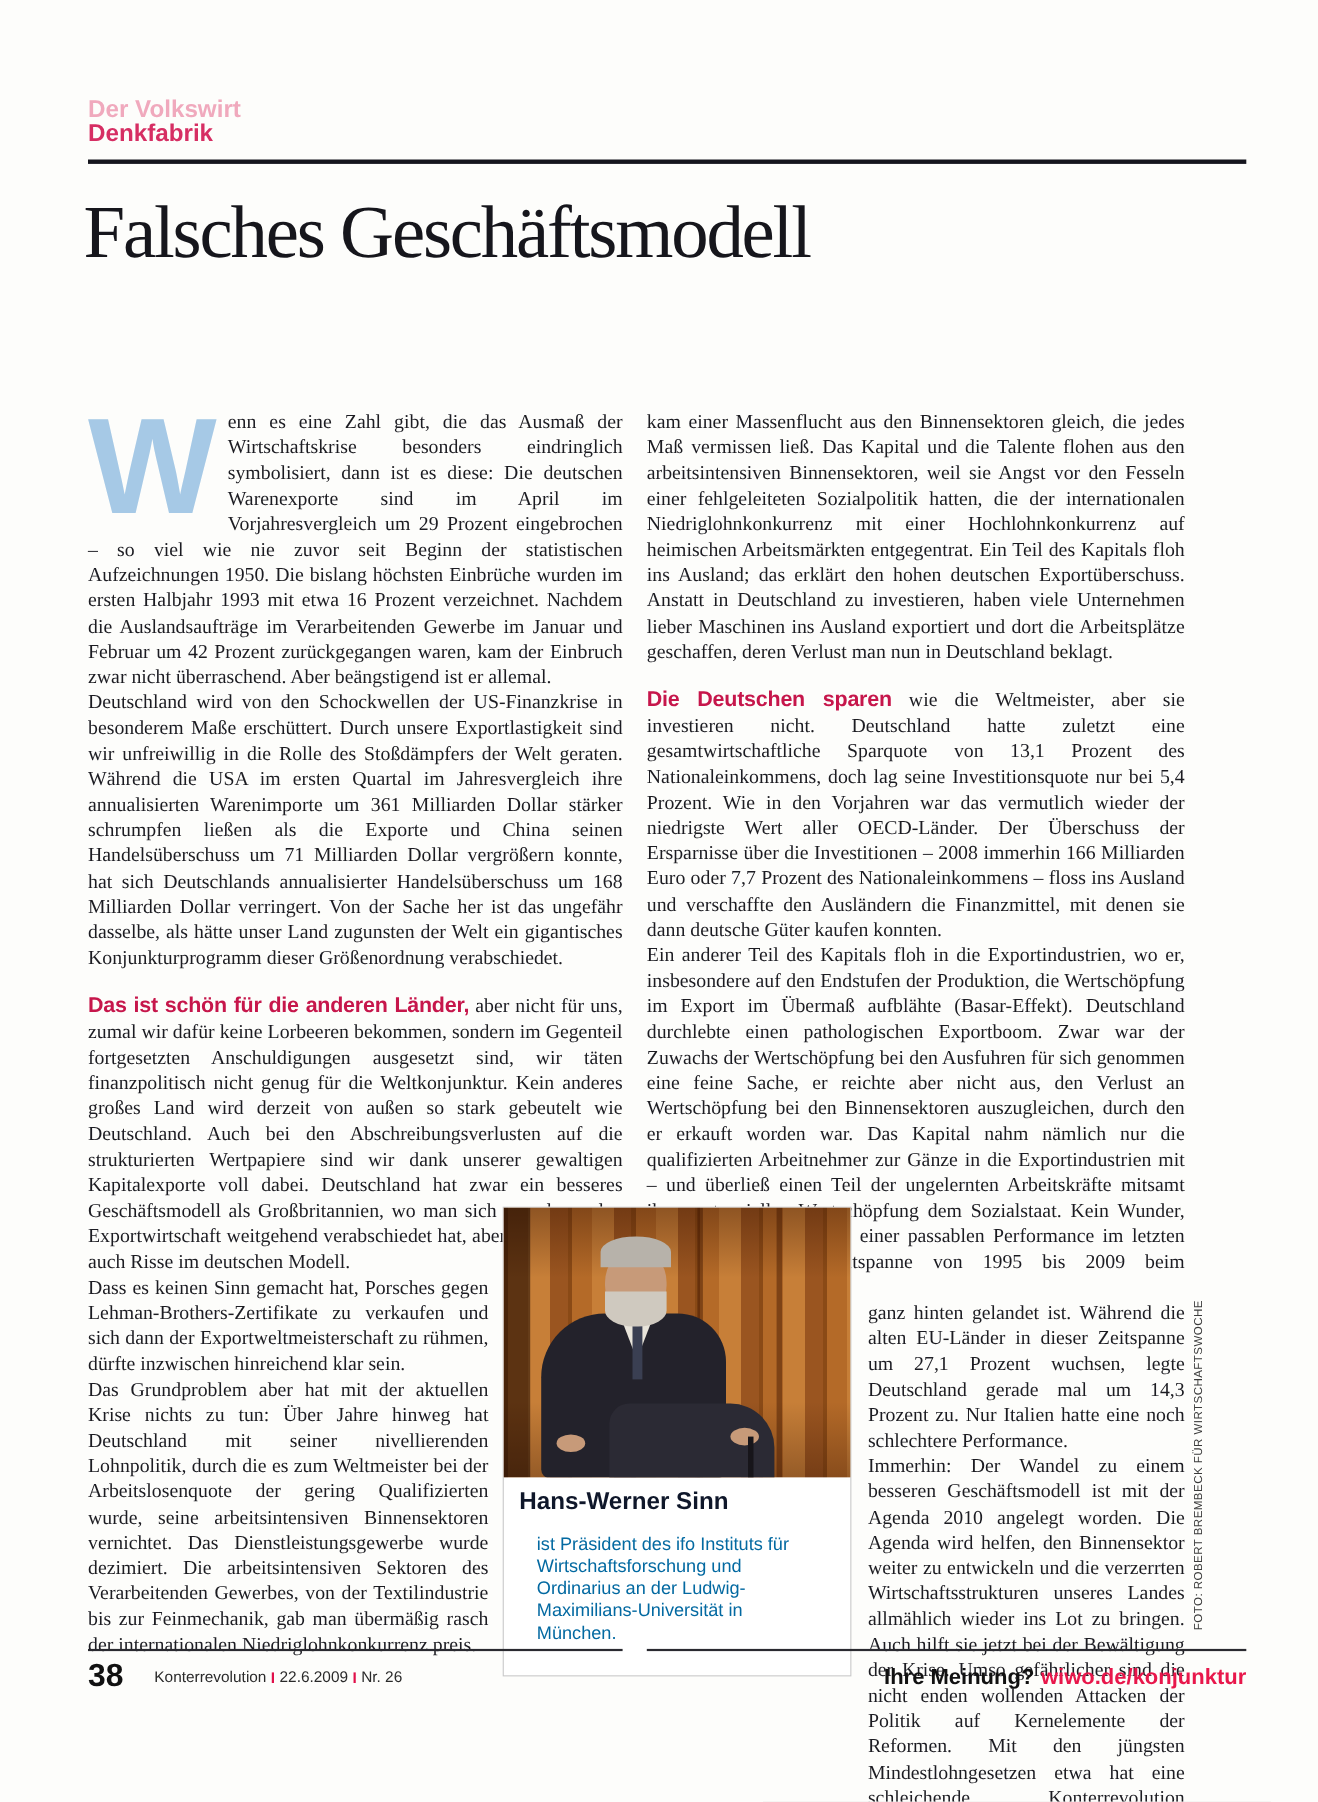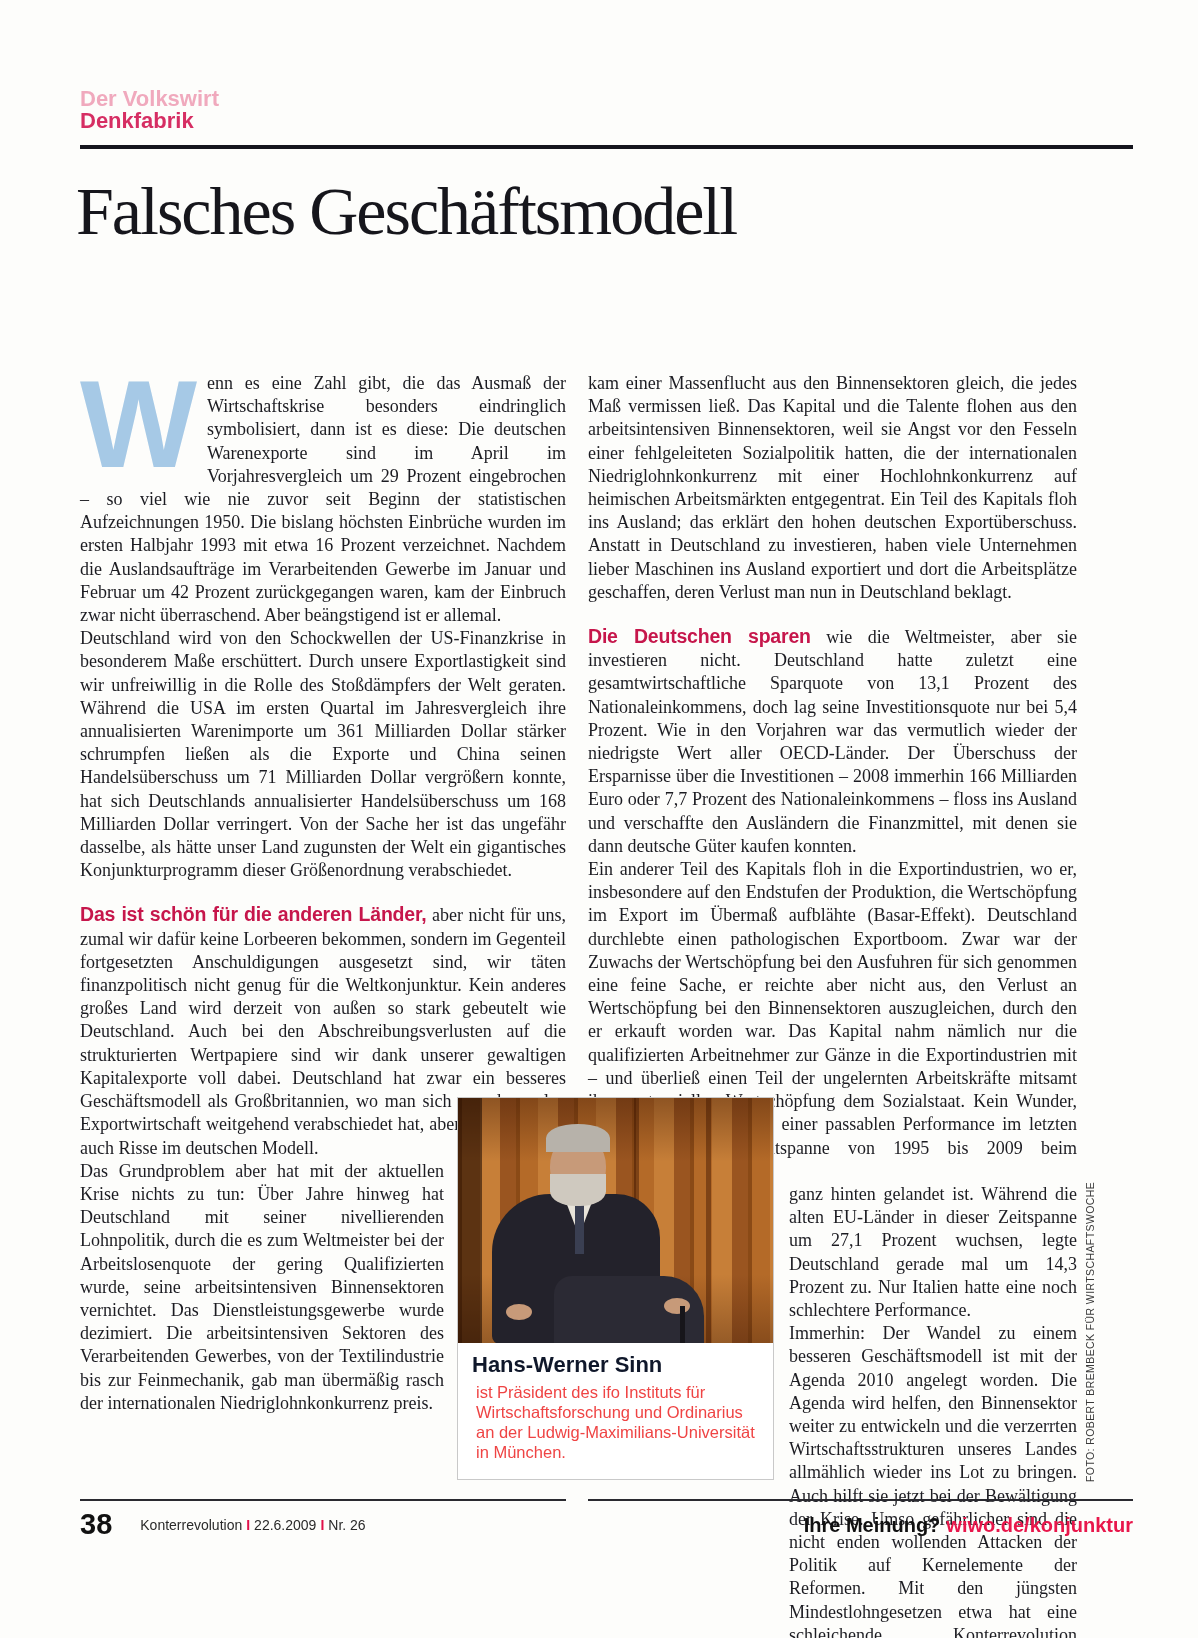--- a/index.html
+++ b/index.html
@@ -61,21 +61,21 @@
   .fig-tie   { position:absolute; left:117px; top:104px; width:9px; height:52px;
     background:#3a3f52; }
   .fig-hand-l{ position:absolute; left:48px;  top:206px; width:26px; height:16px;
     background:#c79a79; border-radius:50%; }
   .fig-hand-r{ position:absolute; left:206px; top:200px; width:26px; height:16px;
     background:#c79a79; border-radius:50%; }
   .fig-cane  { position:absolute; left:222px; top:208px; width:5px; height:40px;
     background:#17151a; }
   .photo-caption { padding:9px 14px 12px; font-family:"Liberation Sans", sans-serif; }
   .caption-name { margin:0 0 2px; color:#0f172a; font-weight:bold; font-size:22px; }
-  .caption-text { margin:4px; font-size:16.5px; line-height:1.22; color:#ef4444; }
+  .caption-text { margin:16px; font-size:16.5px; line-height:1.22; color:#0369a1; }
   
   .credit { position:absolute; left:1084px; top:1150px; height:332px;
     writing-mode:vertical-rl; transform:rotate(180deg);
     font-family:"Liberation Sans", sans-serif; font-size:10.5px; letter-spacing:0.4px;
     color:#3a3a3a; white-space:nowrap; }
   
   .rule { position:absolute; top:1499px; height:2px; background:#2a2a30; }
   .rule-left  { left:80px;  width:486px; }
   .rule-right { left:588px; width:545px; }
   .footer-left { position:absolute; left:80px; top:1508px;
@@ -100,20 +100,21 @@
   </div>
   <div class="toprule"></div>
   <h1 class="headline">Falsches Geschäftsmodell</h1>
 
   <div class="col col-left">
     <p><span class="dropcap">W</span><span>enn es eine Zahl gibt, die das Ausmaß der Wirtschaftskrise besonders eindringlich symbolisiert, dann ist es diese: Die deutschen Warenexporte sind im April im Vorjahresvergleich um 29 Prozent eingebrochen – so viel wie nie zuvor seit Beginn der statistischen Aufzeichnungen 1950. Die bislang höchsten Einbrüche wurden im ersten Halbjahr 1993 mit etwa 16 Prozent verzeichnet. Nachdem die Auslandsaufträge im Verarbeitenden Gewerbe im Januar und Februar um 42 Prozent zurückgegangen waren, kam der Einbruch zwar nicht überraschend. Aber beängstigend ist er allemal.</span></p>
     <p>Deutschland wird von den Schockwellen der US-Finanzkrise in besonderem Maße erschüttert. Durch unsere Exportlastigkeit sind wir unfreiwillig in die Rolle des Stoßdämpfers der Welt geraten. Während die USA im ersten Quartal im Jahresvergleich ihre annualisierten Warenimporte um 361 Milliarden Dollar stärker schrumpfen ließen als die Exporte und China seinen Handelsüberschuss um 71 Milliarden Dollar vergrößern konnte, hat sich Deutschlands annualisierter Handelsüberschuss um 168 Milliarden Dollar verringert. Von der Sache her ist das ungefähr dasselbe, als hätte unser Land zugunsten der Welt ein gigantisches Konjunkturprogramm dieser Größenordnung verabschiedet.</p>
     <div class="gap"></div>
     <p><span class="inline-head">Das ist schön für die anderen Länder,</span><span> aber nicht für uns, zumal wir dafür keine Lorbeeren bekommen, sondern im Gegenteil fortgesetzten Anschuldigungen ausgesetzt sind, wir täten finanzpolitisch nicht genug für die Weltkonjunktur. Kein anderes großes Land wird derzeit von außen so stark gebeutelt wie Deutschland. Auch bei den Abschreibungsverlusten auf die strukturierten Wertpapiere sind wir dank unserer gewaltigen Kapitalexporte voll dabei. Deutschland hat zwar ein besseres Geschäftsmodell als Großbritannien, wo man sich von der realen Exportwirtschaft weitgehend verabschiedet hat, aber es zeigen sich auch Risse im deutschen Modell.</span></p>
     <div class="narrow-left">
+      <p>Dass es keinen Sinn gemacht hat, Porsches gegen Lehman-Brothers-Zertifikate zu verkaufen und sich dann der Exportweltmeisterschaft zu rühmen, dürfte inzwischen hinreichend klar sein.</p>
       <p>Das Grundproblem aber hat mit der aktuellen Krise nichts zu tun: Über Jahre hinweg hat Deutschland mit seiner nivellierenden Lohnpolitik, durch die es zum Weltmeister bei der Arbeitslosenquote der gering Qualifizierten wurde, seine arbeitsintensiven Binnensektoren vernichtet. Das Dienstleistungsgewerbe wurde dezimiert. Die arbeitsintensiven Sektoren des Verarbeitenden Gewerbes, von der Textilindustrie bis zur Feinmechanik, gab man übermäßig rasch der internationalen Niedriglohnkonkurrenz preis.</p>
     </div>
   </div>
 
   <div class="col col-right">
     <p>kam einer Massenflucht aus den Binnensektoren gleich, die jedes Maß vermissen ließ. Das Kapital und die Talente flohen aus den arbeitsintensiven Binnensektoren, weil sie Angst vor den Fesseln einer fehlgeleiteten Sozialpolitik hatten, die der internationalen Niedriglohnkonkurrenz mit einer Hochlohnkonkurrenz auf heimischen Arbeitsmärkten entgegentrat. Ein Teil des Kapitals floh ins Ausland; das erklärt den hohen deutschen Exportüberschuss. Anstatt in Deutschland zu investieren, haben viele Unternehmen lieber Maschinen ins Ausland exportiert und dort die Arbeitsplätze geschaffen, deren Verlust man nun in Deutschland beklagt.</p>
     <div class="gap"></div>
     <p><span class="inline-head">Die Deutschen sparen</span><span> wie die Weltmeister, aber sie investieren nicht. Deutschland hatte zuletzt eine gesamtwirtschaftliche Sparquote von 13,1 Prozent des Nationaleinkommens, doch lag seine Investitionsquote nur bei 5,4 Prozent. Wie in den Vorjahren war das vermutlich wieder der niedrigste Wert aller OECD-Länder. Der Überschuss der Ersparnisse über die Investitionen – 2008 immerhin 166 Milliarden Euro oder 7,7 Prozent des Nationaleinkommens – floss ins Ausland und verschaffte den Ausländern die Finanzmittel, mit denen sie dann deutsche Güter kaufen konnten.</span></p>
     <p>Ein anderer Teil des Kapitals floh in die Exportindustrien, wo er, insbesondere auf den Endstufen der Produktion, die Wertschöpfung im Export im Übermaß aufblähte (Basar-Effekt). Deutschland durchlebte einen pathologischen Exportboom. Zwar war der Zuwachs der Wertschöpfung bei den Ausfuhren für sich genommen eine feine Sache, er reichte aber nicht aus, den Verlust an Wertschöpfung bei den Binnensektoren auszugleichen, durch den er erkauft worden war. Das Kapital nahm nämlich nur die qualifizierten Arbeitnehmer zur Gänze in die Exportindustrien mit – und überließ einen Teil der ungelernten Arbeitskräfte mitsamt ihrer potenziellen Wertschöpfung dem Sozialstaat. Kein Wunder, dass Deutschland – trotz einer passablen Performance im letzten Boom – in der Zeitspanne von 1995 bis 2009 beim Wirtschaftswachstum</p>
     <div class="narrow-right">

